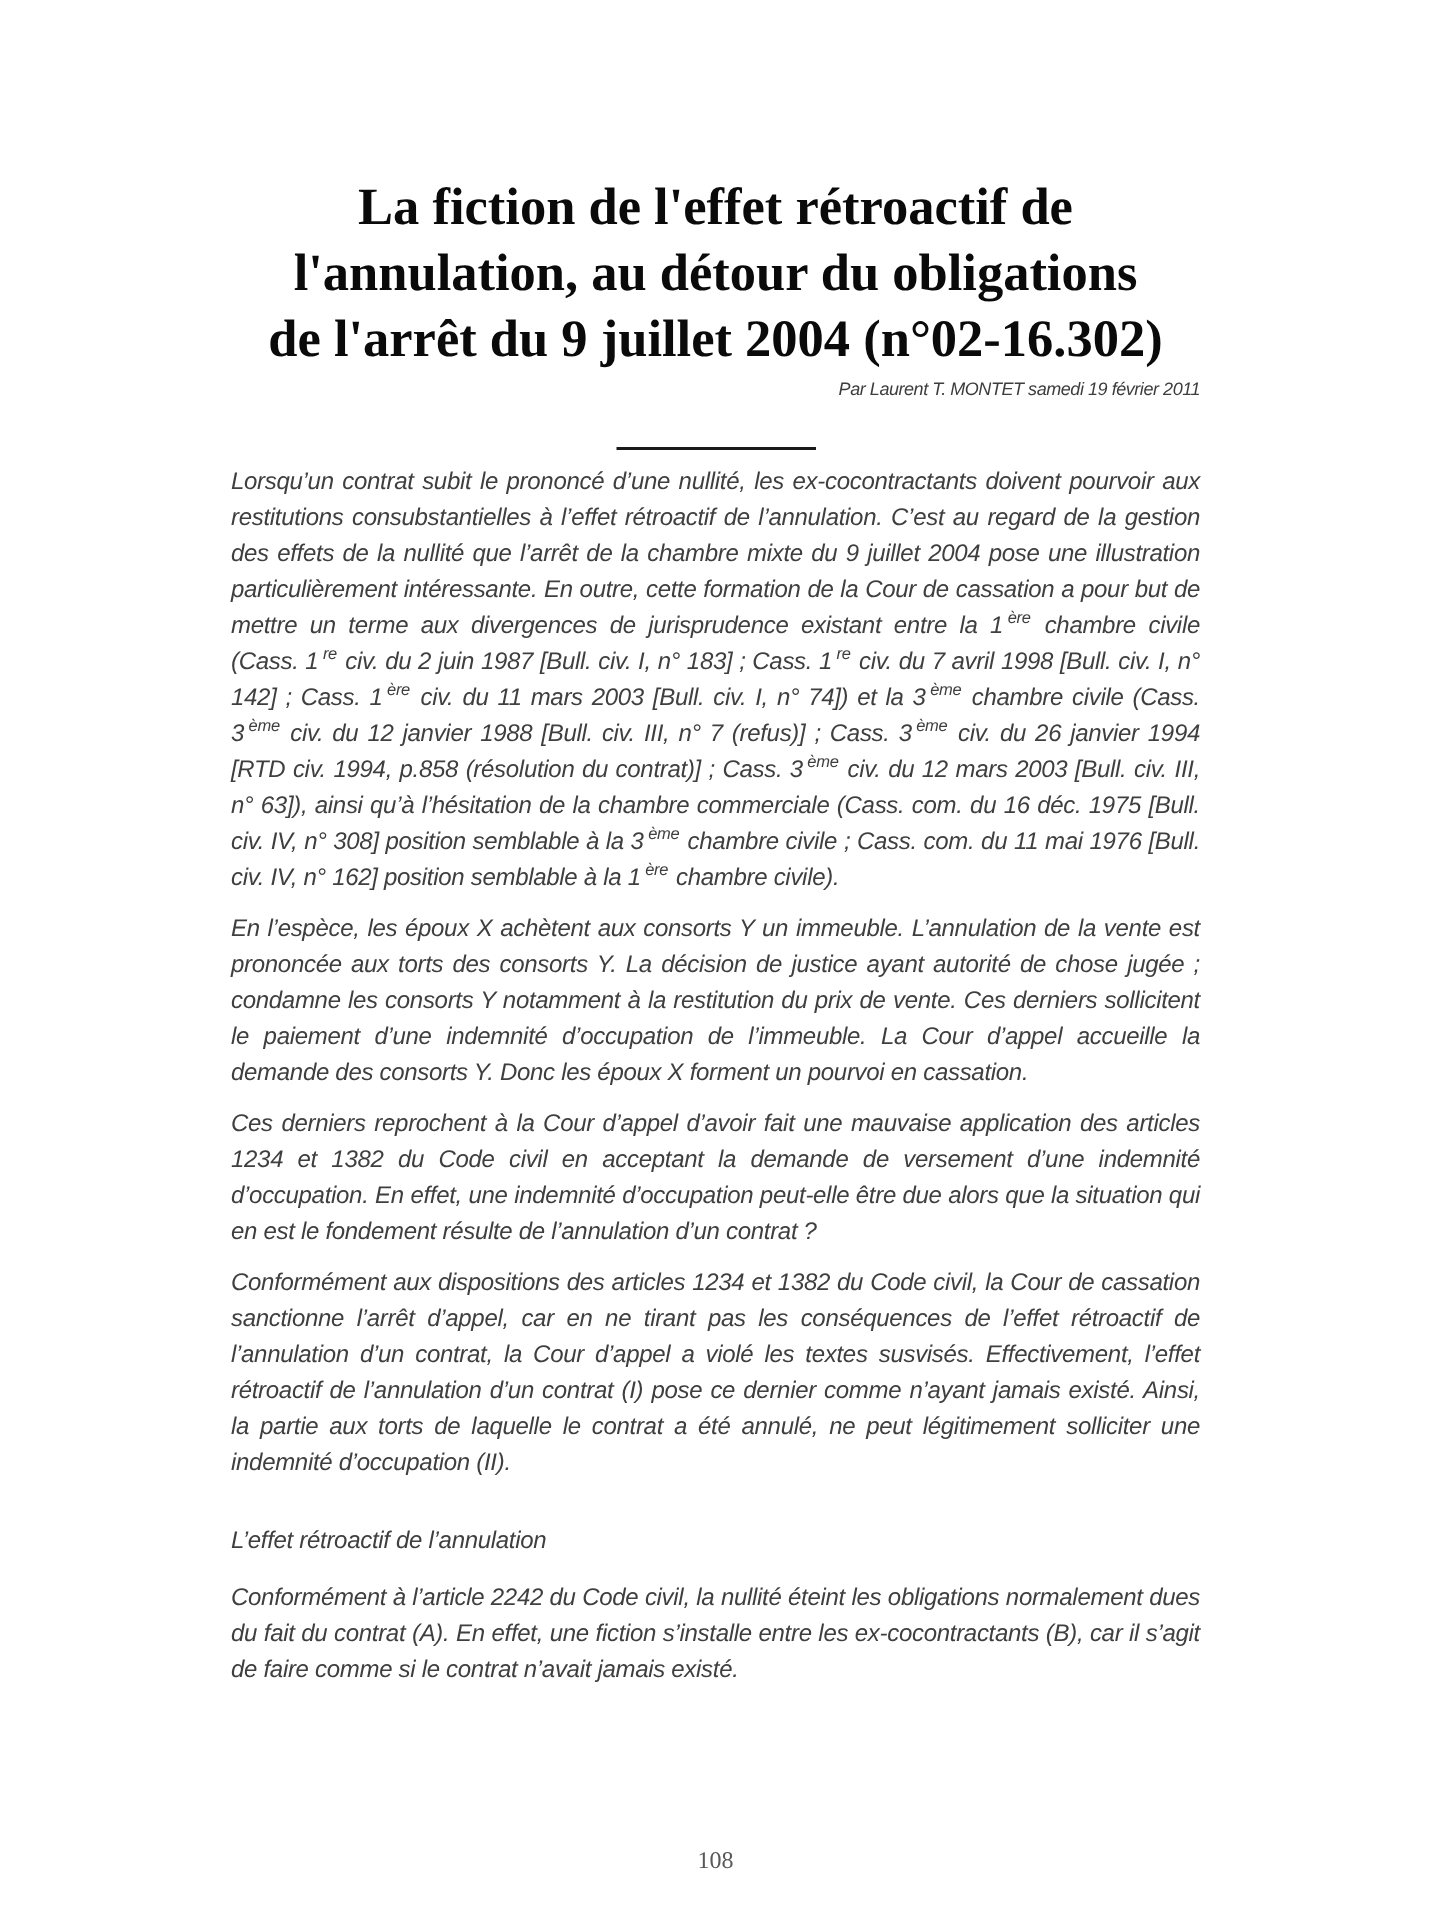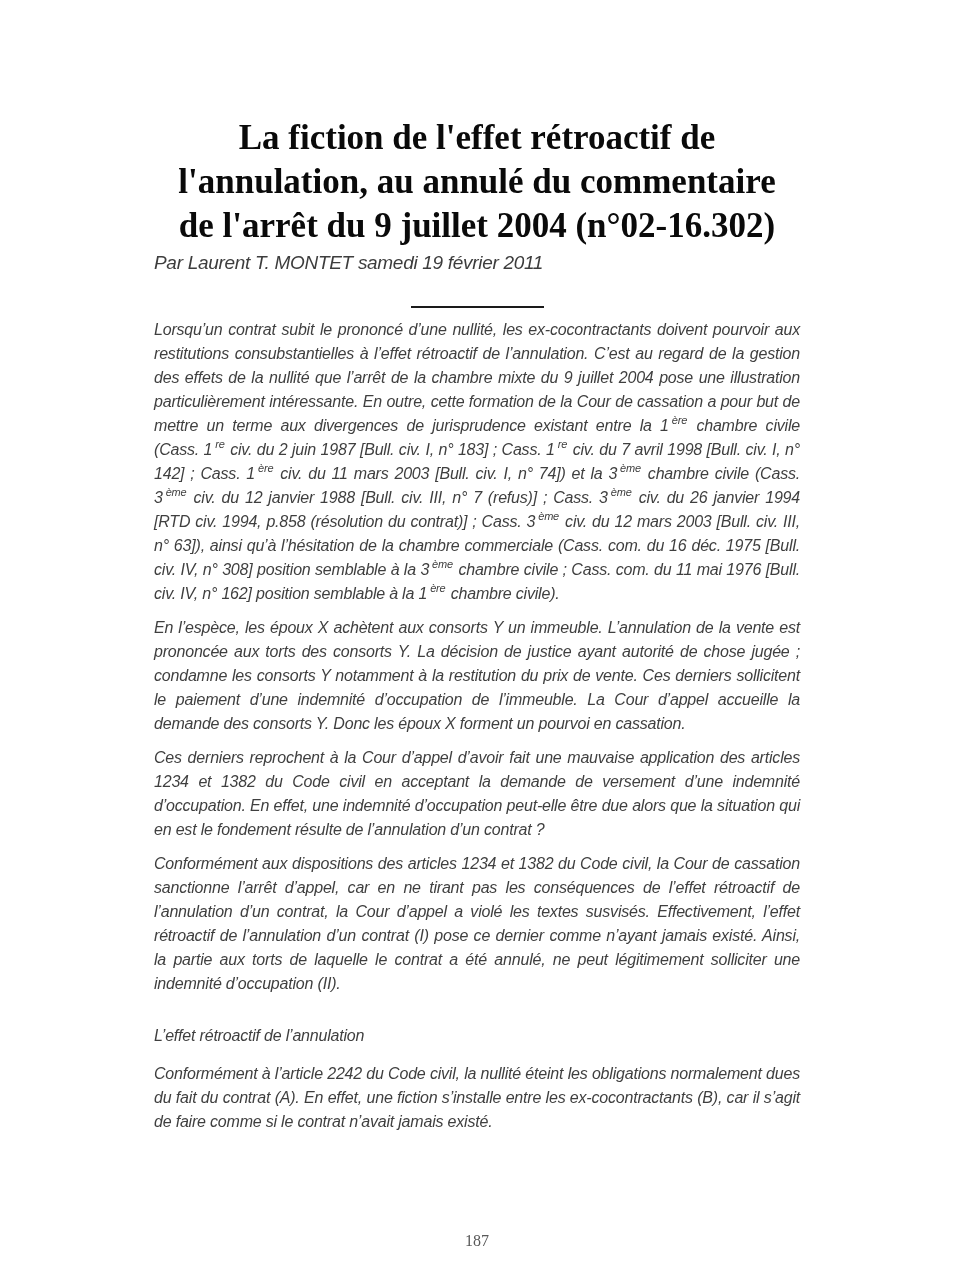--- a/index.html
+++ b/index.html
@@ -23,23 +23,23 @@
     font-family: "Liberation Serif", serif;
     font-weight: 700;
     font-size: 35px;
     line-height: 44px;
     color: #0a0a0a;
     text-align: center;
     white-space: nowrap;
   }
   .byline {
     margin-top: 4px;
-    text-align: left;
+    text-align: right;
     font-style: italic;
-    font-size: 19px;
+    font-size: 12px;
     letter-spacing: -0.3px;
     color: #3d3d3d;
   }
   .divider {
     width: 133px;
     border: none;
     border-top: 2px solid #1a1a1a;
     margin: 32px auto 10px auto;
   }
   .doc-body { display: block; font-style: italic; }
@@ -79,35 +79,35 @@
 </style>
 </head>
 <body>
 
 <div class="page">
   <div class="content">
 
     <header>
       <h1 class="title">
           <div class="title-line">La fiction de l'effet rétroactif de</div>
-          <div class="title-line">l'annulation, au annulé du commentaire</div>
+          <div class="title-line">l'annulation, au détour du obligations</div>
           <div class="title-line">de l'arrêt du 9 juillet 2004 (n°02-16.302)</div>
         </h1>
       <div class="byline">Par Laurent T. MONTET samedi 19 février 2011</div>
     </header>
 
     <hr class="divider">
 
     <main class="doc-body">
         <p class="para">Lorsqu’un contrat subit le prononcé d’une nullité, les ex-cocontractants doivent pourvoir aux restitutions consubstantielles à l’effet rétroactif de l’annulation. C’est au regard de la gestion des effets de la nullité que l’arrêt de la chambre mixte du 9 juillet 2004 pose une illustration particulièrement intéressante. En outre, cette formation de la Cour de cassation a pour but de mettre un terme aux divergences de jurisprudence existant entre la 1<sup>ère</sup> chambre civile (Cass. 1<sup>re</sup> civ. du 2 juin 1987 [Bull. civ. I, n° 183] ; Cass. 1<sup>re</sup> civ. du 7 avril 1998 [Bull. civ. I, n° 142] ; Cass. 1<sup>ère</sup> civ. du 11 mars 2003 [Bull. civ. I, n° 74]) et la 3<sup>ème</sup> chambre civile (Cass. 3<sup>ème</sup> civ. du 12 janvier 1988 [Bull. civ. III, n° 7 (refus)] ; Cass. 3<sup>ème</sup> civ. du 26 janvier 1994 [RTD civ. 1994, p.858 (résolution du contrat)] ; Cass. 3<sup>ème</sup> civ. du 12 mars 2003 [Bull. civ. III, n° 63]), ainsi qu’à l’hésitation de la chambre commerciale (Cass. com. du 16 déc. 1975 [Bull. civ. IV, n° 308] position semblable à la 3<sup>ème</sup> chambre civile ; Cass. com. du 11 mai 1976 [Bull. civ. IV, n° 162] position semblable à la 1<sup>ère</sup> chambre civile).</p>
         <p class="para">En l’espèce, les époux X achètent aux consorts Y un immeuble. L’annulation de la vente est prononcée aux torts des consorts Y. La décision de justice ayant autorité de chose jugée ; condamne les consorts Y notamment à la restitution du prix de vente. Ces derniers sollicitent le paiement d’une indemnité d’occupation de l’immeuble. La Cour d’appel accueille la demande des consorts Y. Donc les époux X forment un pourvoi en cassation.</p>
         <p class="para">Ces derniers reprochent à la Cour d’appel d’avoir fait une mauvaise application des articles 1234 et 1382 du Code civil en acceptant la demande de versement d’une indemnité d’occupation. En effet, une indemnité d’occupation peut-elle être due alors que la situation qui en est le fondement résulte de l’annulation d’un contrat ?</p>
         <p class="para">Conformément aux dispositions des articles 1234 et 1382 du Code civil, la Cour de cassation sanctionne l’arrêt d’appel, car en ne tirant pas les conséquences de l’effet rétroactif de l’annulation d’un contrat, la Cour d’appel a violé les textes susvisés. Effectivement, l’effet rétroactif de l’annulation d’un contrat (I) pose ce dernier comme n’ayant jamais existé. Ainsi, la partie aux torts de laquelle le contrat a été annulé, ne peut légitimement solliciter une indemnité d’occupation (II).</p>
         <p class="para heading">L’effet rétroactif de l’annulation</p>
         <p class="para">Conformément à l’article 2242 du Code civil, la nullité éteint les obligations normalement dues du fait du contrat (A). En effet, une fiction s’installe entre les ex-cocontractants (B), car il s’agit de faire comme si le contrat n’avait jamais existé.</p>
       </main>
 
   </div>
 
   <footer class="doc-footer">
-    <span class="page-number">187</span>
+    <span class="page-number">108</span>
   </footer>
 </div>
 
 </body></html>

